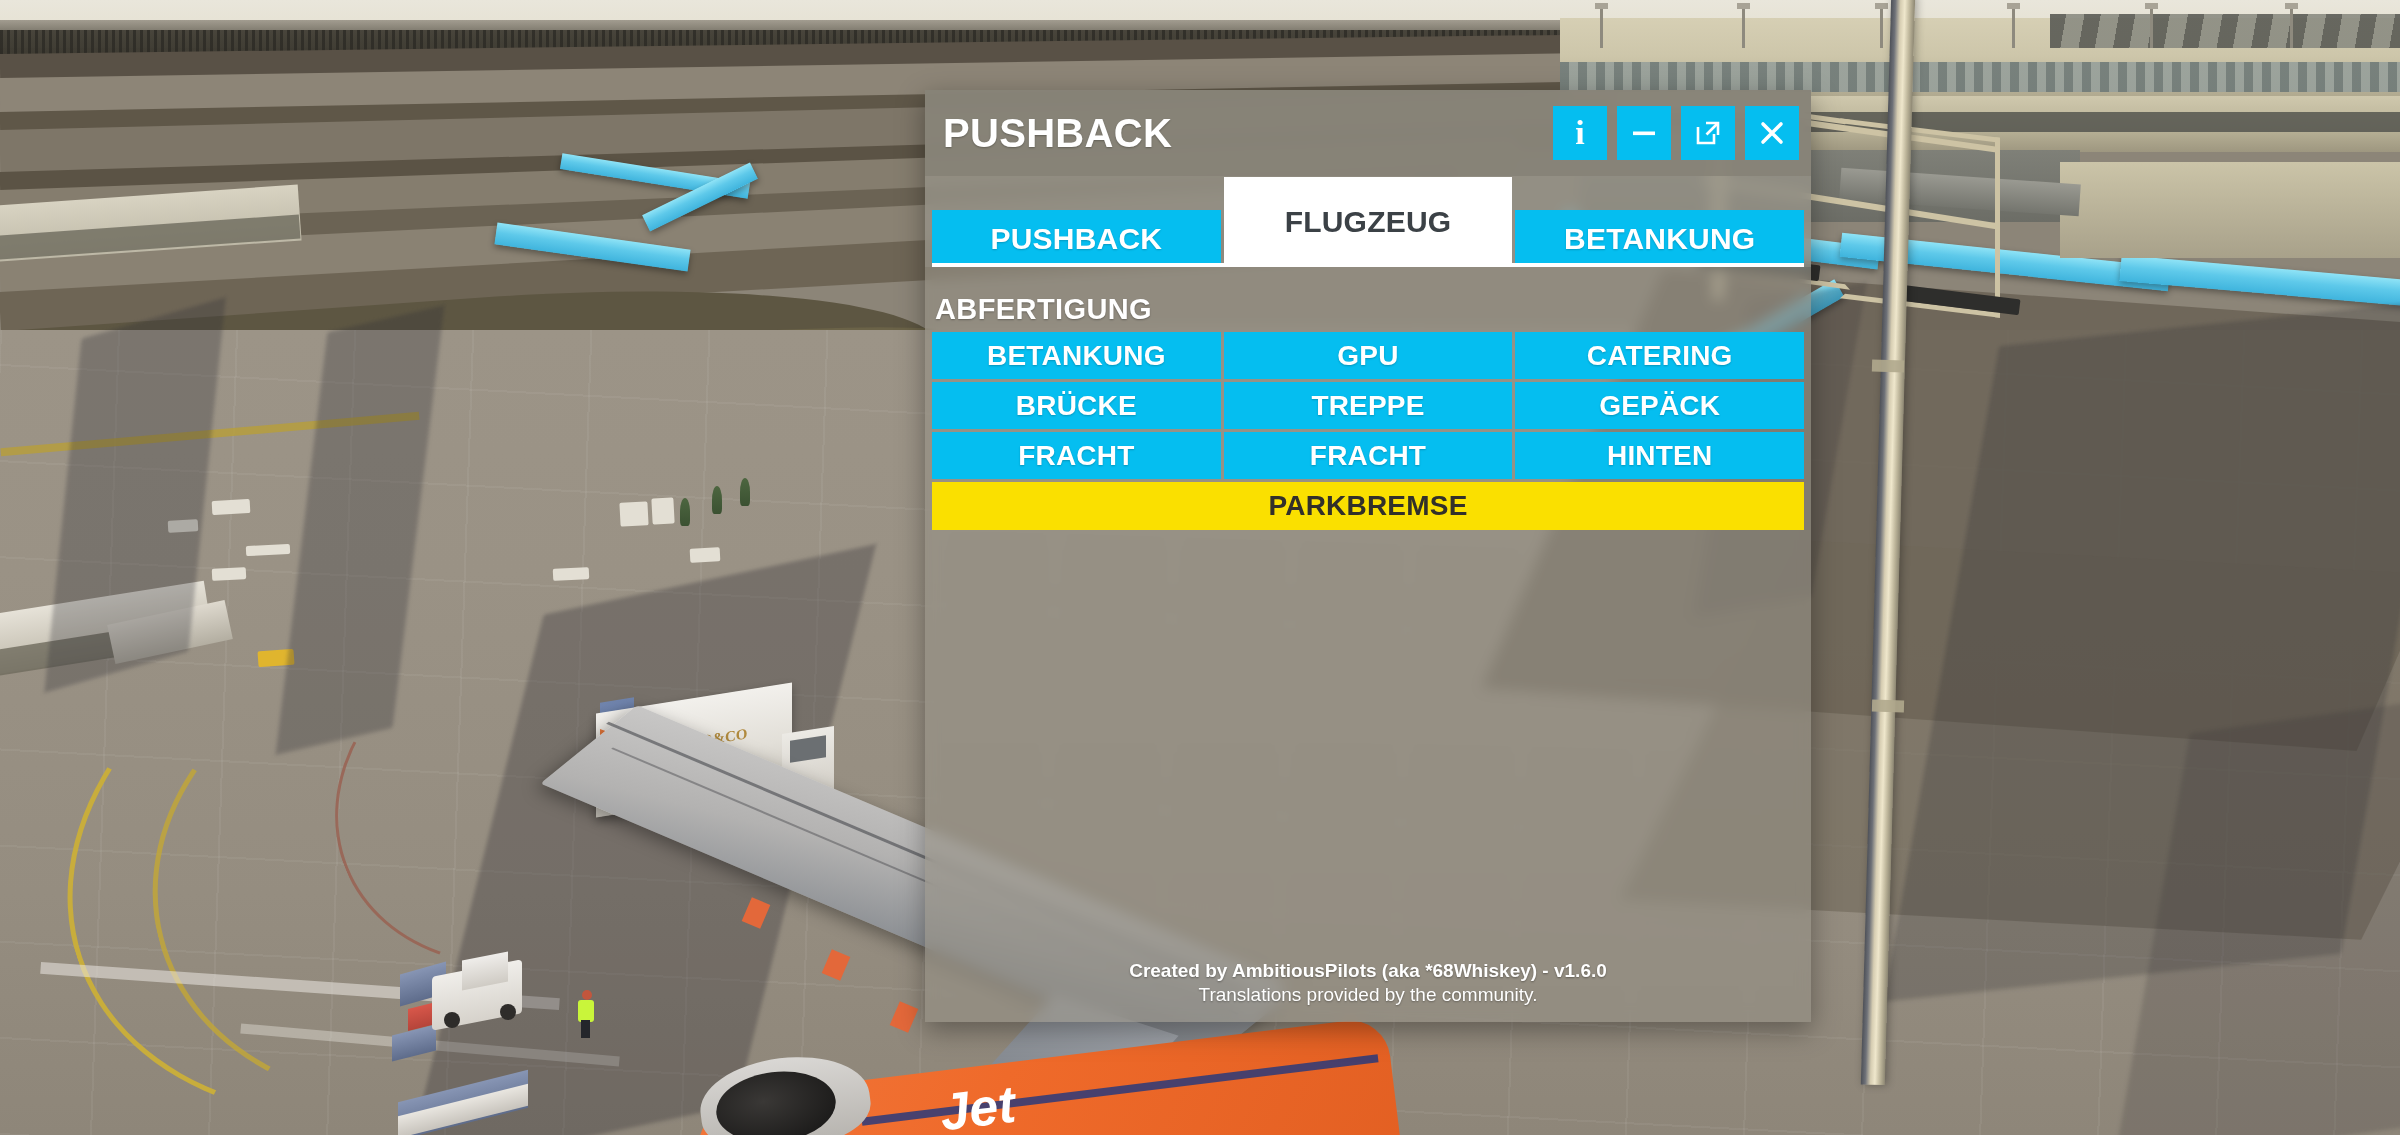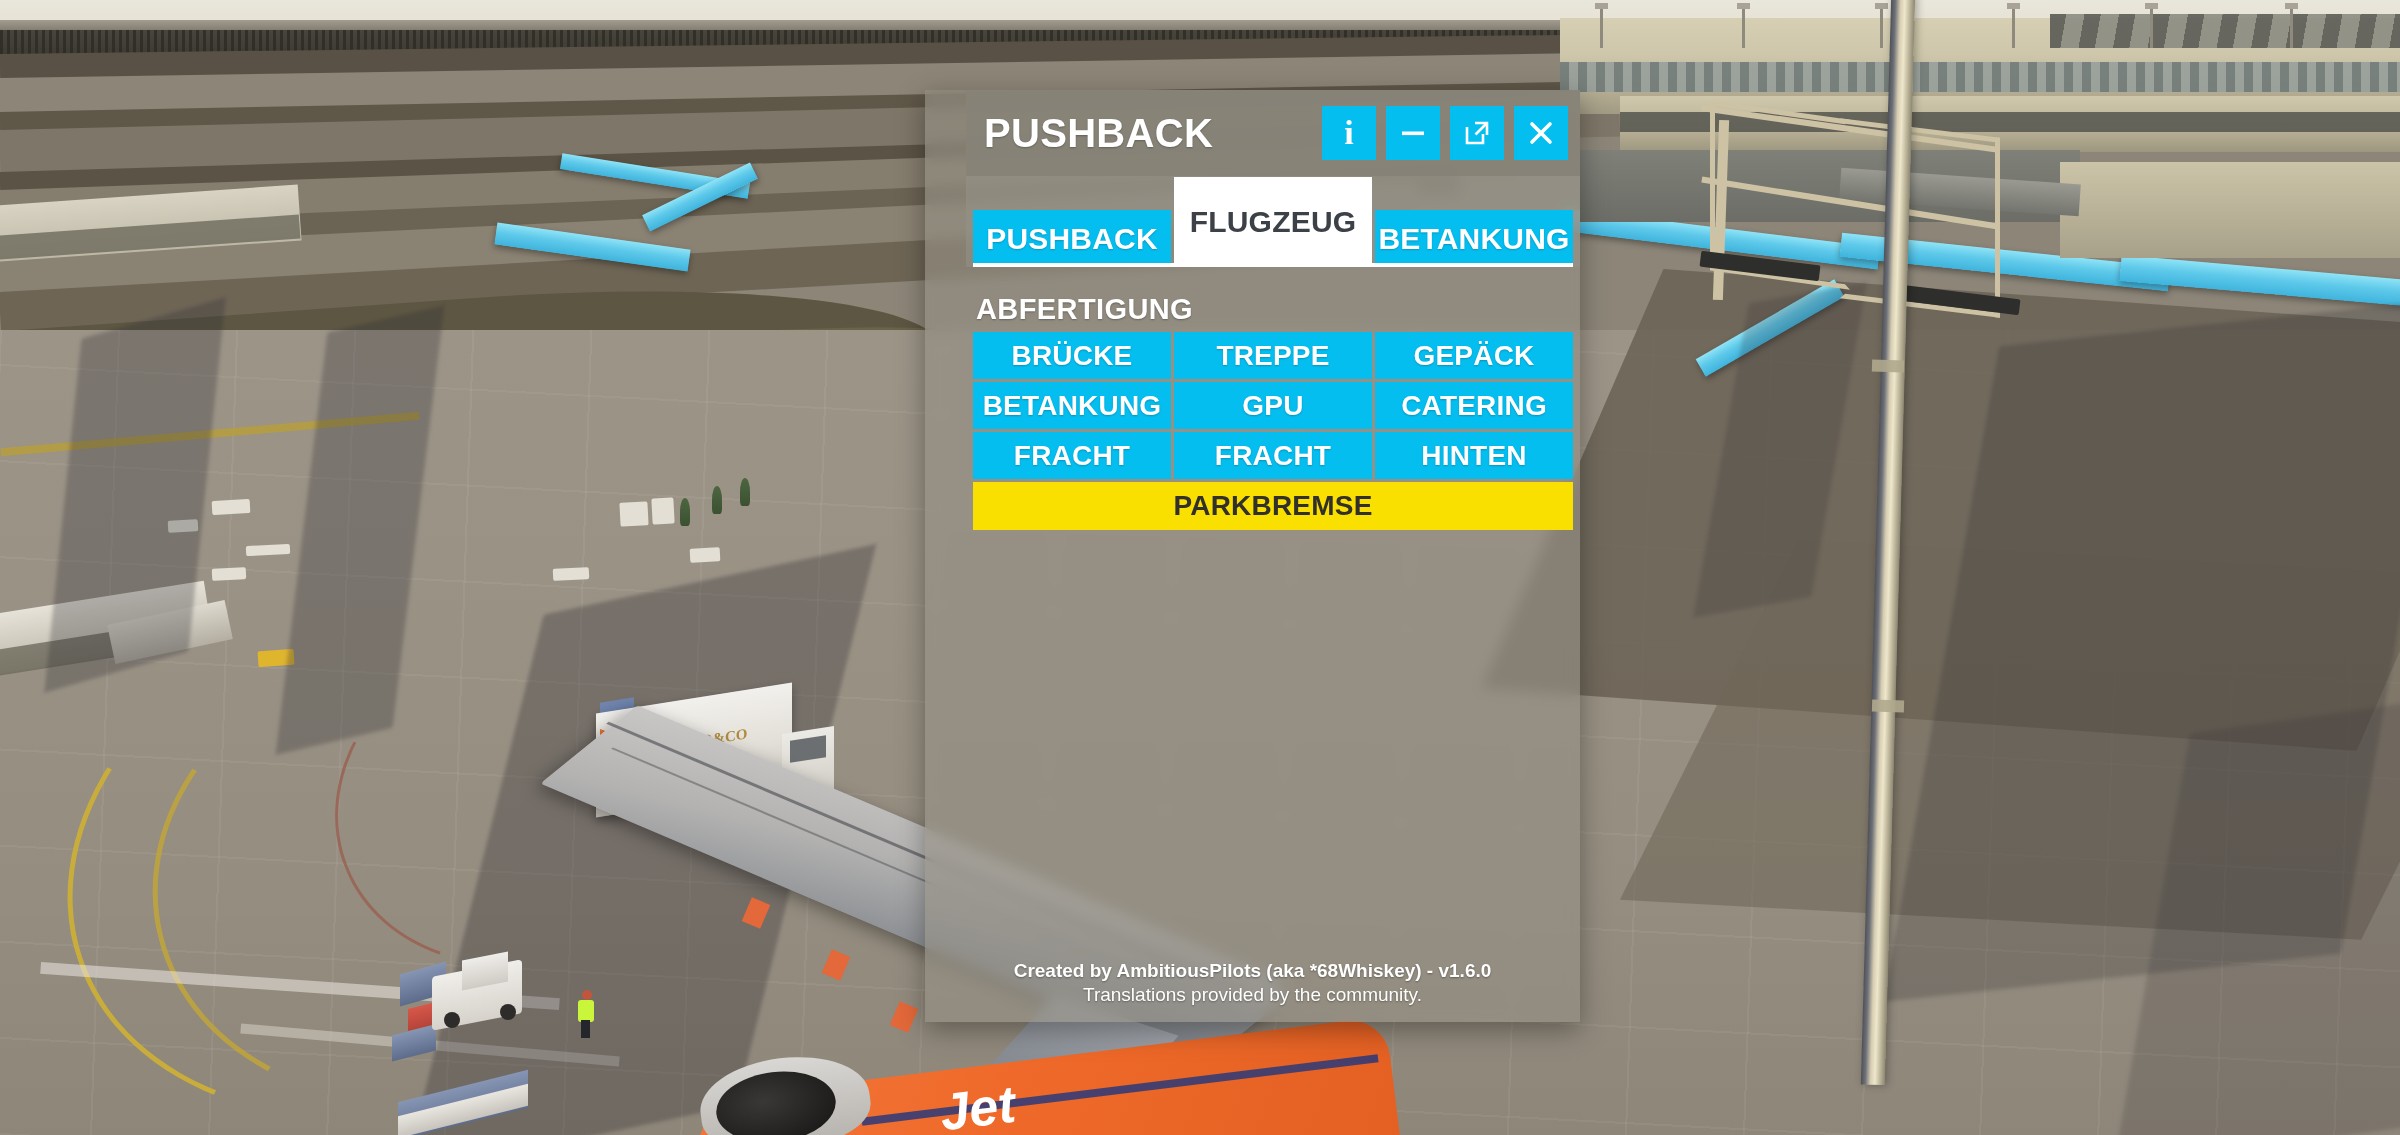--- a/index.html
+++ b/index.html
@@ -415,28 +415,27 @@
     position: absolute; width: 10px; height: 28px;
     background: linear-gradient(to bottom, #4d6640 0%, #3b5132 100%);
     border-radius: 50% 50% 20% 20%;
   }
 
   
   #panel {
     position: absolute;
     left: 925px;
     top: 90px;
-    width: 655px;
+    width: 886px;
     height: 932px;
     font-family: "Liberation Sans", sans-serif;
     box-shadow: 0 8px 26px rgba(0,0,0,.35);
     overflow: hidden;
     background: rgba(148,143,132,0.62);
     backdrop-filter: blur(7px);
-    padding-left: 41px;
     -webkit-backdrop-filter: blur(7px);
   }
 
   
   .titlebar {
     position: relative;
     height: 86px;
     background: rgba(135,130,119,0.92);
     display: flex;
     align-items: center;
@@ -738,28 +737,28 @@
     <div class="tab">PUSHBACK</div>
     <div class="tab active">FLUGZEUG</div>
     <div class="tab">BETANKUNG</div>
     <div class="tab-underline"></div>
   </div>
 
   <div class="panel-body">
 
     <div class="section-head first">ABFERTIGUNG</div>
     <div class="btn-row">
+      <button class="btn">BETANKUNG</button>
+      <button class="btn">GPU</button>
+      <button class="btn">CATERING</button>
+    </div>
+    <div class="btn-row">
       <button class="btn">BRÜCKE</button>
       <button class="btn">TREPPE</button>
       <button class="btn">GEPÄCK</button>
-    </div>
-    <div class="btn-row">
-      <button class="btn">BETANKUNG</button>
-      <button class="btn">GPU</button>
-      <button class="btn">CATERING</button>
     </div>
 
     <div class="btn-row">
       <button class="btn">FRACHT</button>
       <button class="btn">FRACHT</button>
       <button class="btn">HINTEN</button>
     </div>
 
     <div class="btn-row">
       <button class="btn wide">PARKBREMSE</button>

